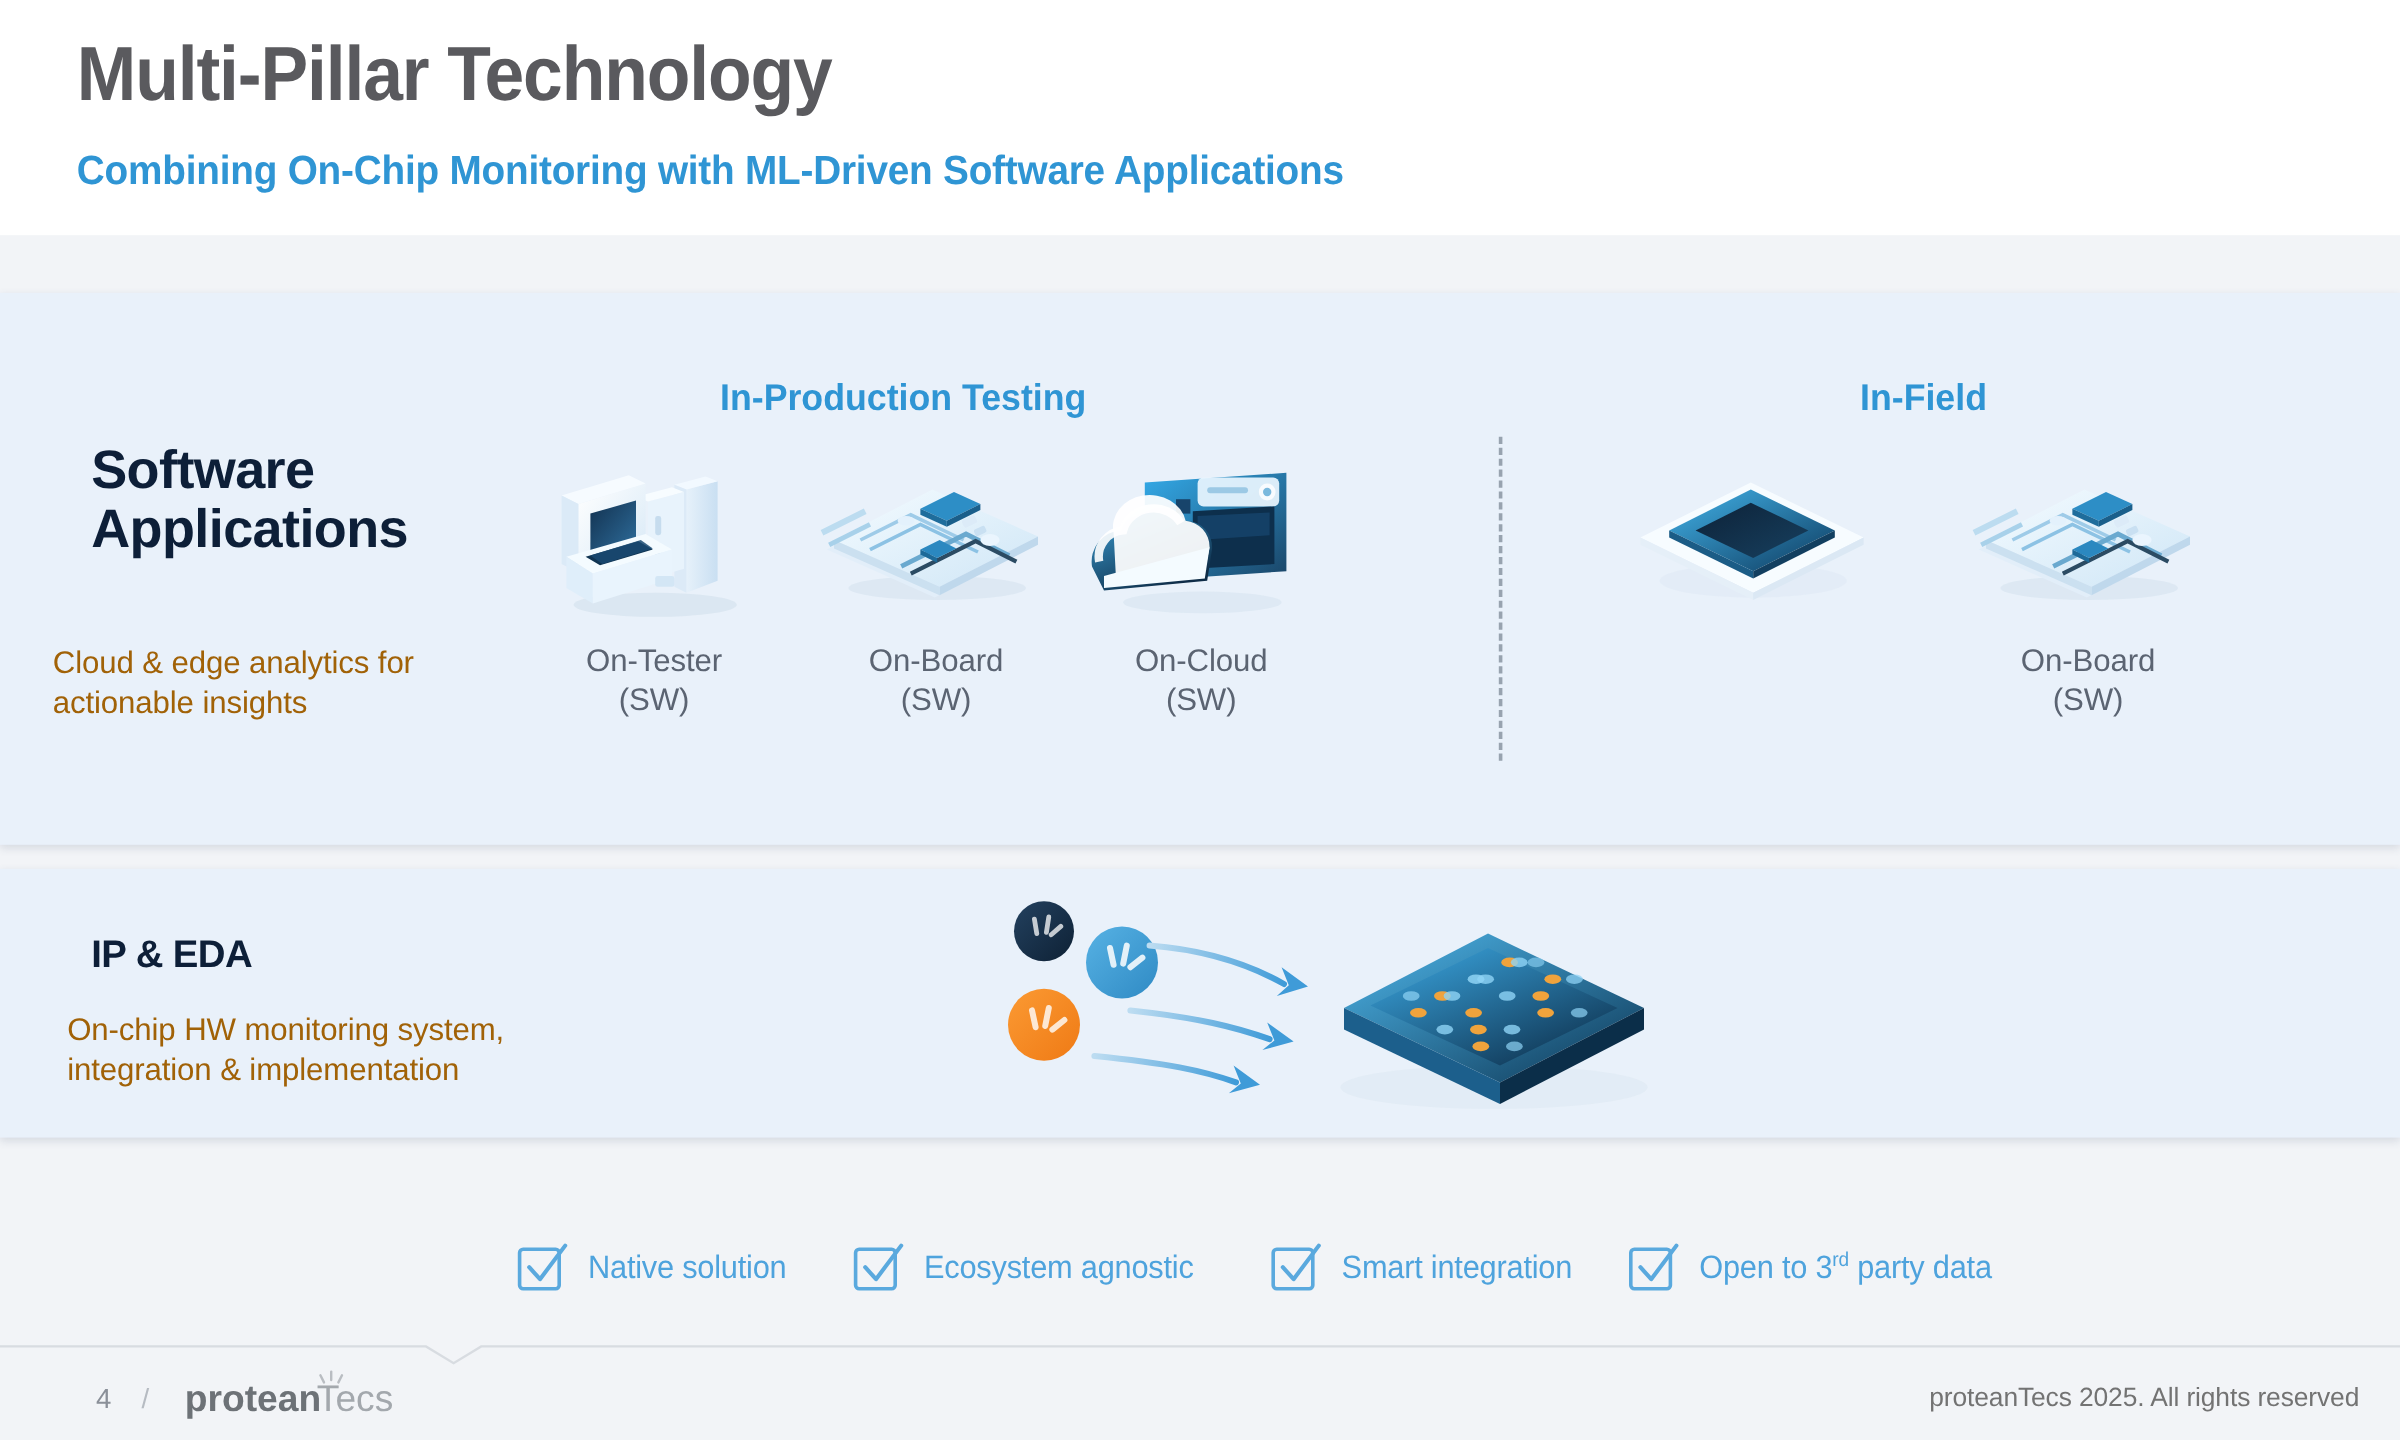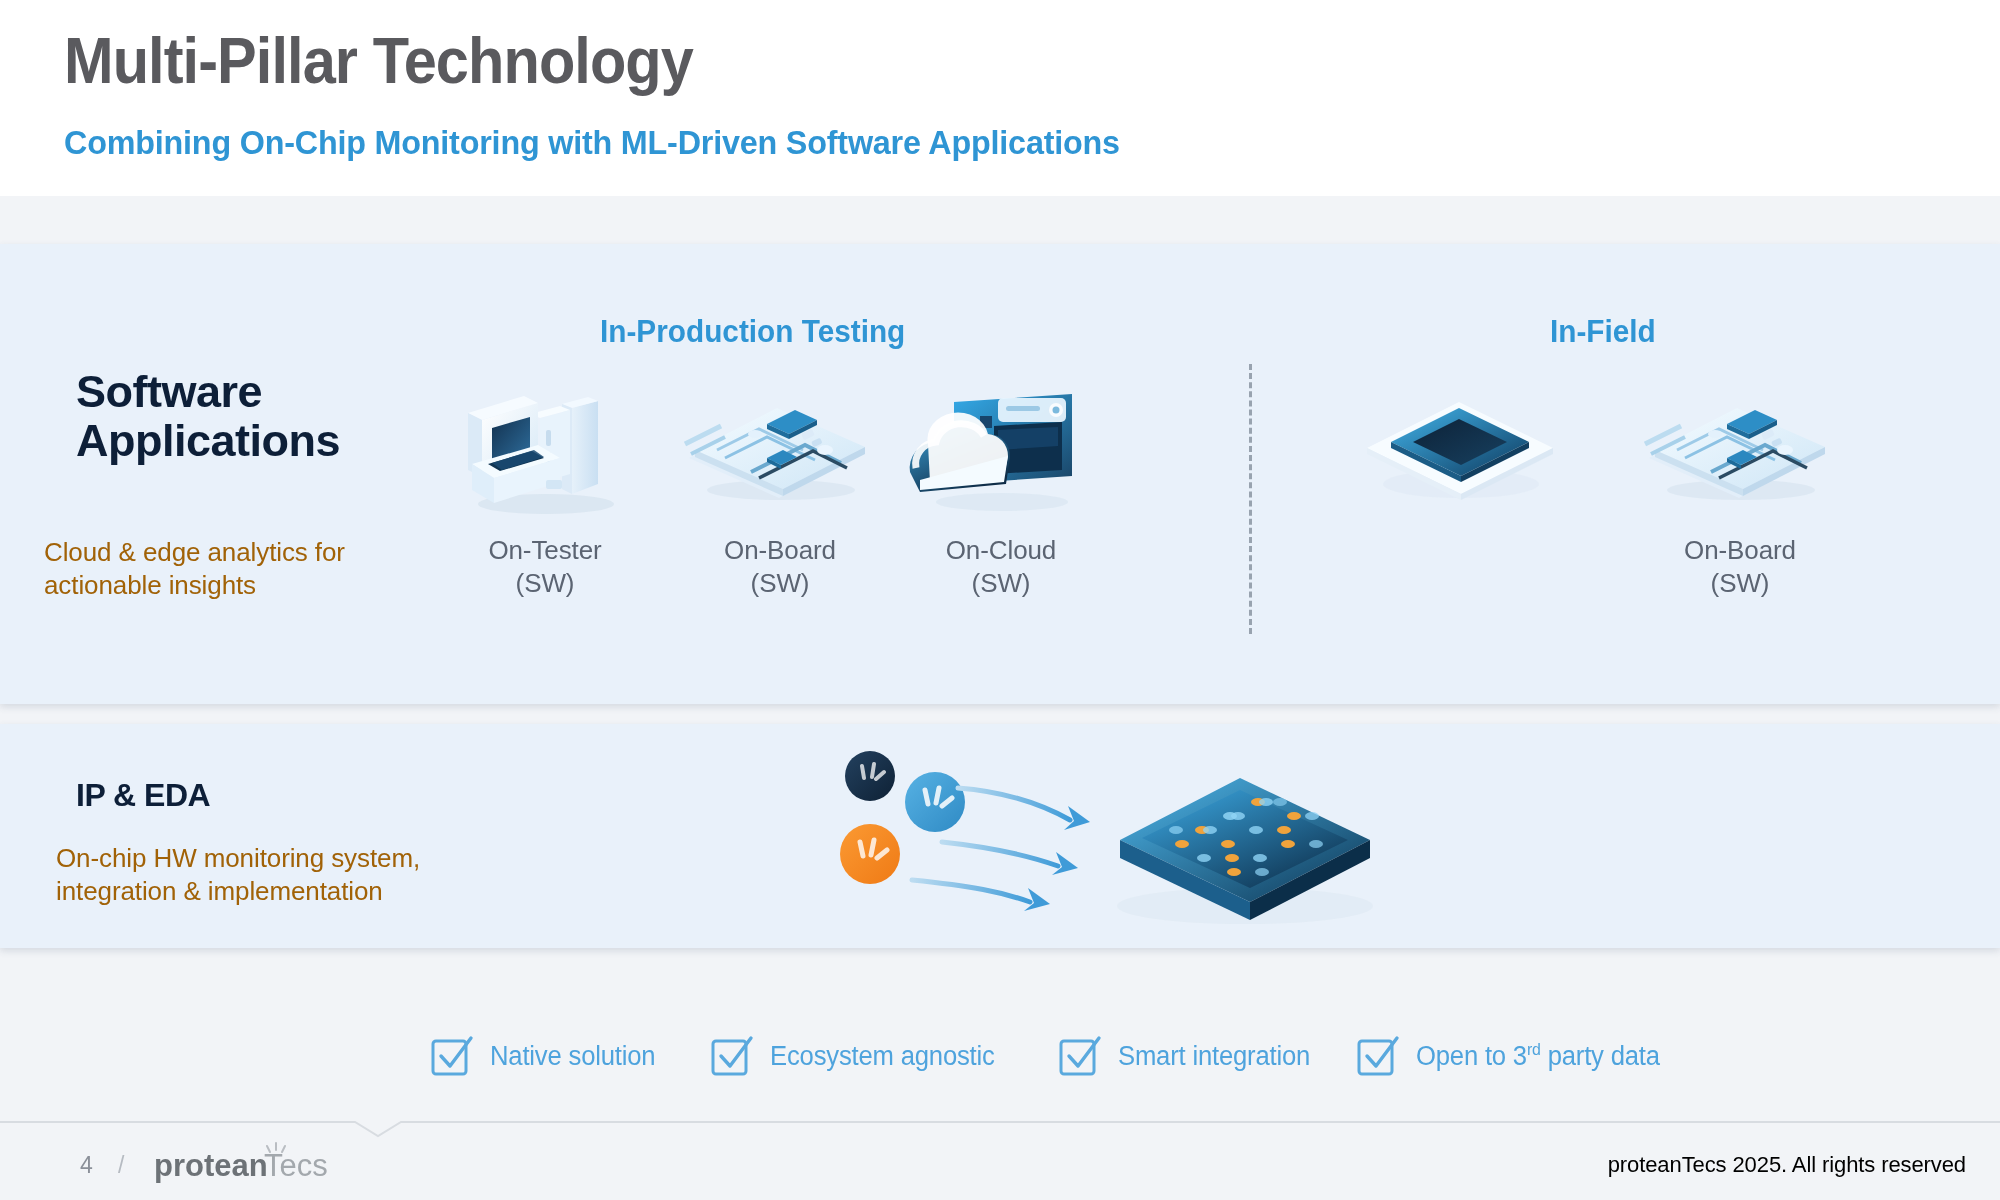--- a/index.html
+++ b/index.html
@@ -95,21 +95,21 @@
   .c3{left:1010px;top:12px;}
   .c4{left:1308px;top:12px;}
 
   
   .foot-rule{position:absolute;left:0;top:1122px;width:2000px;height:2px;}
   .page-num{position:absolute;left:80px;top:1152px;font-size:23px;color:#8b9099;}
   .page-slash{position:absolute;left:118px;top:1152px;font-size:23px;color:#b6bbc2;}
   .logo{position:absolute;left:154px;top:1142px;height:44px;text-align:right;}
   .copyright{
     position:absolute;right:34px;top:1152px;
-    font-size:22px;color:#000000;letter-spacing:-.1px;white-space:nowrap;
+    font-size:22px;color:#737373;letter-spacing:-.1px;white-space:nowrap;
   }
   svg{display:block;overflow:visible;}
 </style>
 </head>
 <body>
 
 <div class="slide">
 
   <div class="header">
     <div class="title">Multi-Pillar Technology</div>

